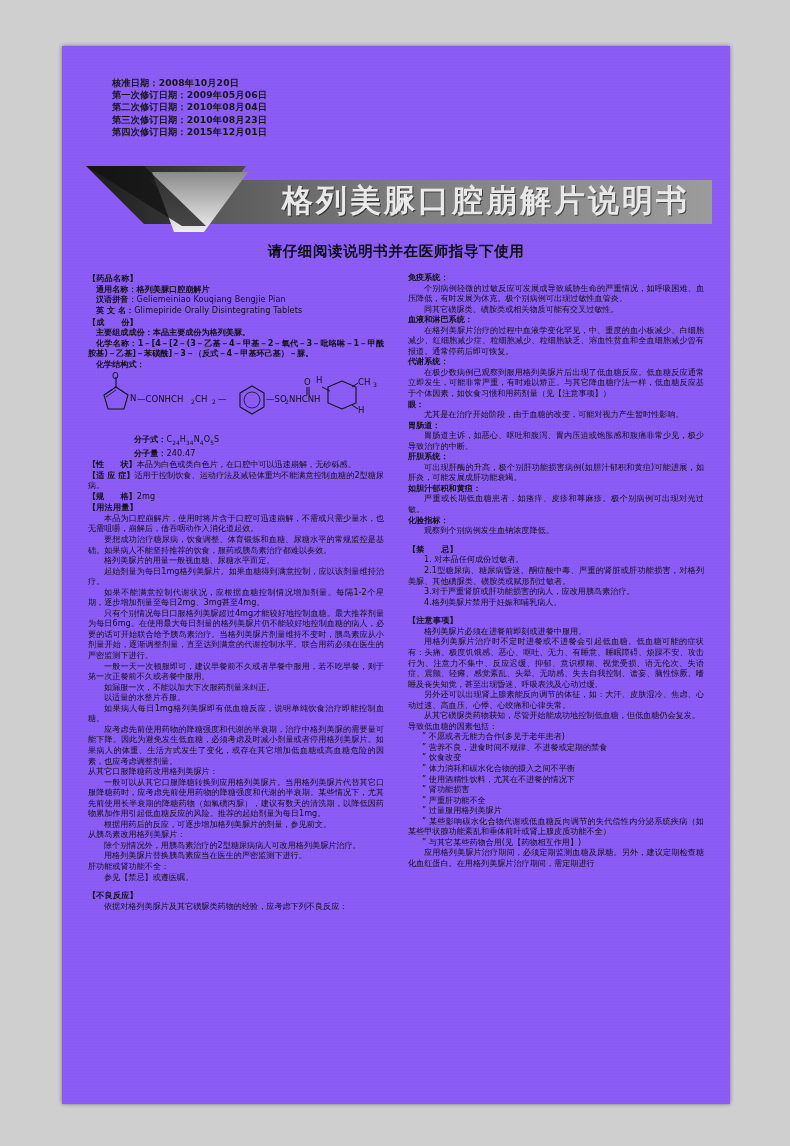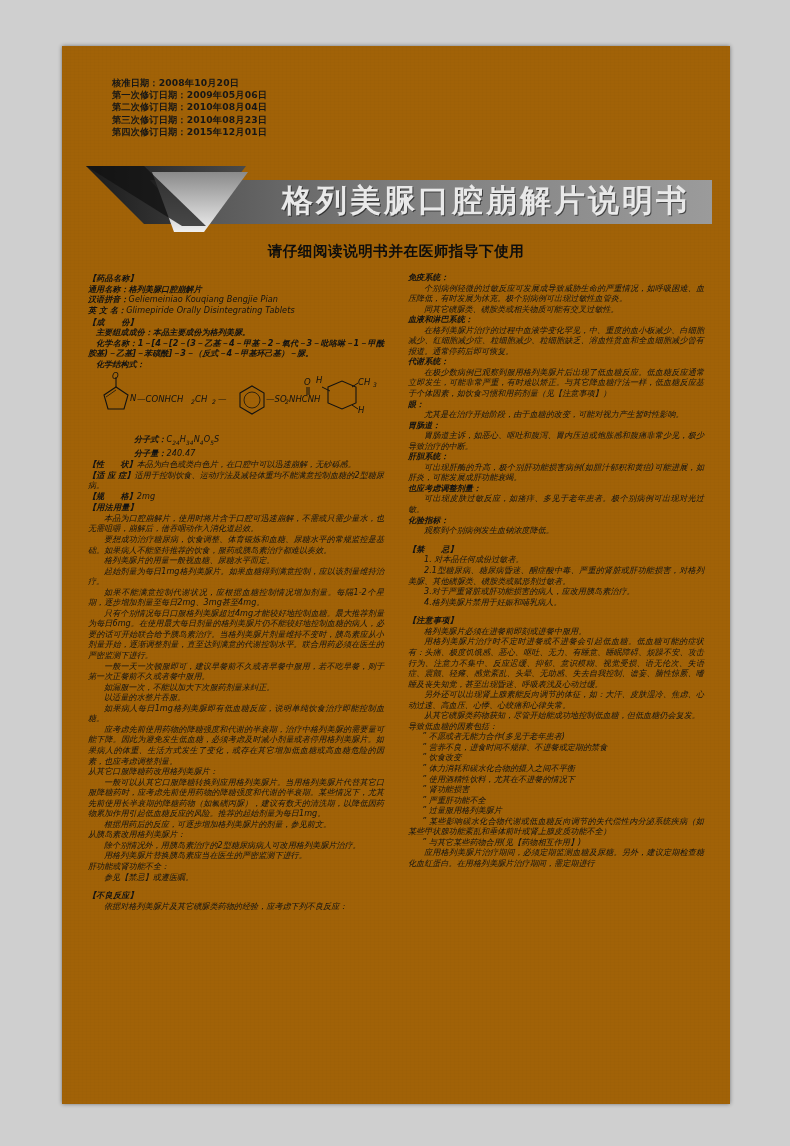--- a/index.html
+++ b/index.html
@@ -16,21 +16,21 @@
     overflow: hidden;
     font-family: "DejaVu Sans", "Liberation Sans", sans-serif;
   }
   
   .sheet {
     position: absolute;
     left: 62px;
     top: 46px;
     width: 668px;
     height: 1058px;
-    background: #a16207;
+    background: #8b5cf6;
     box-shadow: 0 0 4px rgba(0,0,0,0.45);
   }
   .paper-noise {
     position: absolute;
     inset: 0;
     background:
       repeating-linear-gradient(0deg, rgba(0,0,0,0.012) 0 1px, rgba(255,255,255,0) 1px 3px),
       repeating-linear-gradient(90deg, rgba(0,0,0,0.010) 0 1px, rgba(255,255,255,0) 1px 4px);
     pointer-events: none;
   }
@@ -96,21 +96,20 @@
   }
   .col {
     position: absolute;
     top: 0;
     width: 296px;
     font-size: 8.1px;
     line-height: 10.55px;
     color: #121212;
     text-align: justify;
     letter-spacing: 0.02px;
-    font-style: italic;
   }
   .col-left { left: 0; }
   .col-right { left: 320px; }
 
   .p { margin: 0; }
   .ind { text-indent: 16px; }
   .ind2 { text-indent: 8px; }
   .bold { font-weight: bold; }
   .sect {
     font-weight: bold;
@@ -118,21 +117,21 @@
     letter-spacing: 0.2px;
   }
   .lat {
     font-family: "DejaVu Sans", "Liberation Sans", sans-serif;
     letter-spacing: 0.1px;
   }
   .sub-h { font-weight: bold; }
   .bullet { text-indent: 14px; }
   .gap { height: 7px; }
 
-  .lbl-row { white-space: nowrap; }
+  .lbl-row { white-space: nowrap; margin-left: 8px; }
 
   
   .chem {
     position: relative;
     width: 292px;
     height: 62px;
     margin: 2px 0 1px 2px;
   }
   .formula-line { margin-left: 46px; }
   sub { font-size: 0.72em; }
@@ -299,22 +298,22 @@
 
         <div class="p sub-h">眼：</div>
         <div class="p ind">尤其是在治疗开始阶段，由于血糖的改变，可能对视力产生暂时性影响。</div>
 
         <div class="p sub-h">胃肠道：</div>
         <div class="p ind">胃肠道主诉，如恶心、呕吐和腹泻、胃内压迫或饱胀感和腹痛非常少见，极少导致治疗的中断。</div>
 
         <div class="p sub-h">肝胆系统：</div>
         <div class="p ind">可出现肝酶的升高，极个别肝功能损害病例(如胆汁郁积和黄疸)可能进展，如肝炎，可能发展成肝功能衰竭。</div>
 
-        <div class="p sub-h">也应考虑调整剂量：</div>
-        <div class="p ind">可出现皮肤过敏反应，如瘙痒、多见于老年患者。极个别病例可出现对光过敏。</div>
+        <div class="p sub-h">如胆汁郁积和黄疸：</div>
+        <div class="p ind">严重或长期低血糖患者，如瘙痒、皮疹和荨麻疹。极个别病例可出现对光过敏。</div>
 
         <div class="p sub-h">化验指标：</div>
         <div class="p ind">观察到个别病例发生血钠浓度降低。</div>
 
         <div class="gap"></div>
         <div class="p sect">【禁　　忌】</div>
         <div class="p ind">1. 对本品任何成份过敏者。</div>
         <div class="p ind">2.1型糖尿病、糖尿病昏迷、酮症酸中毒、严重的肾脏或肝功能损害，对格列美脲、其他磺脲类、磺胺类或赋形剂过敏者。</div>
         <div class="p ind">3.对于严重肾脏或肝功能损害的病人，应改用胰岛素治疗。</div>
         <div class="p ind">4.格列美脲片禁用于妊娠和哺乳病人。</div>

